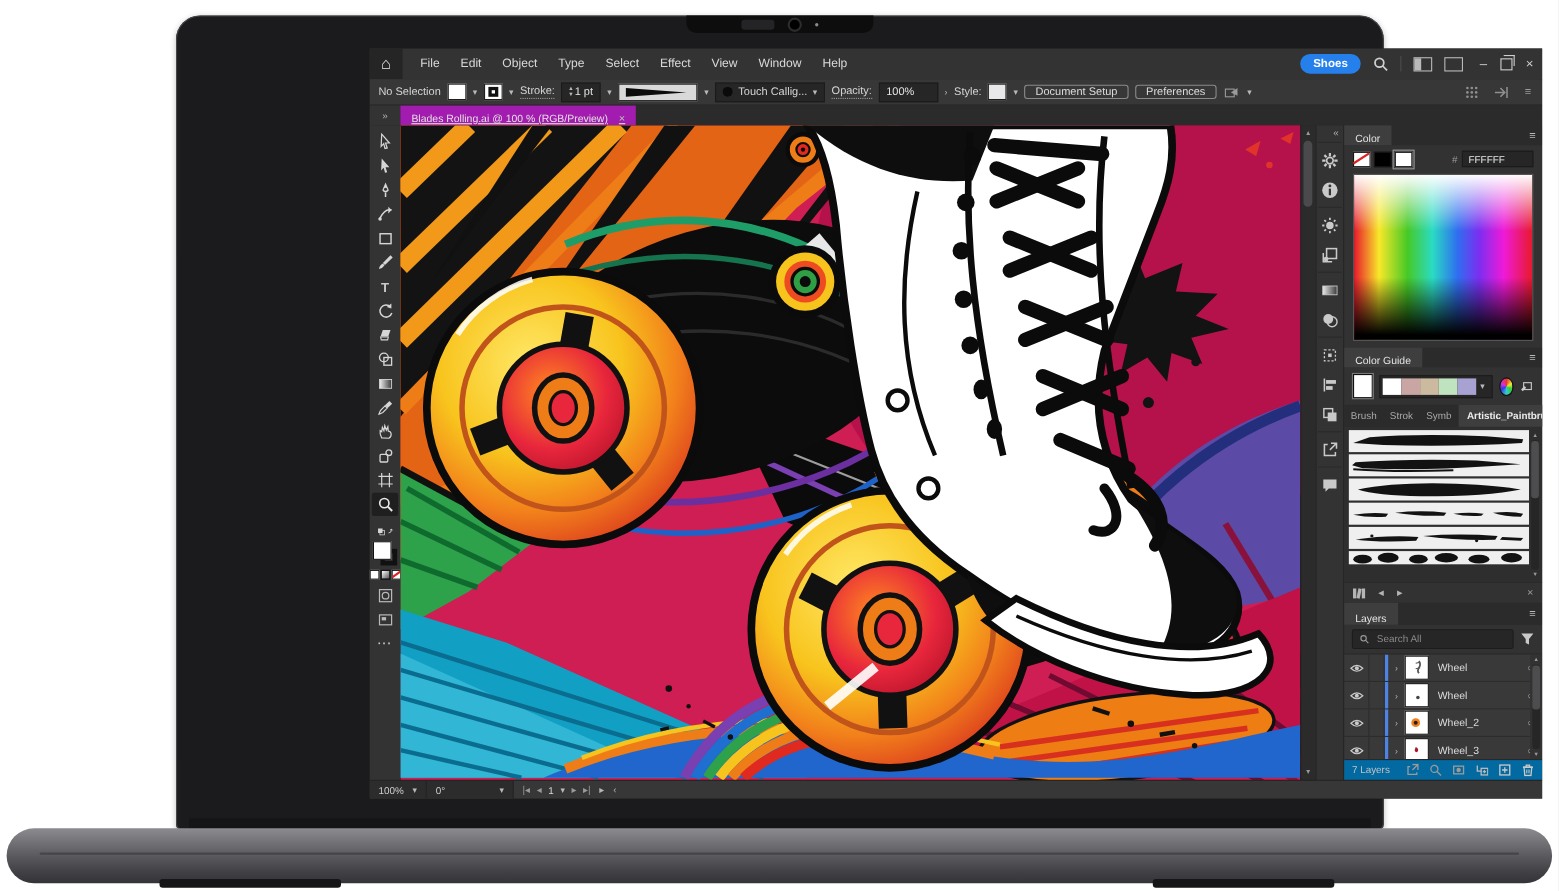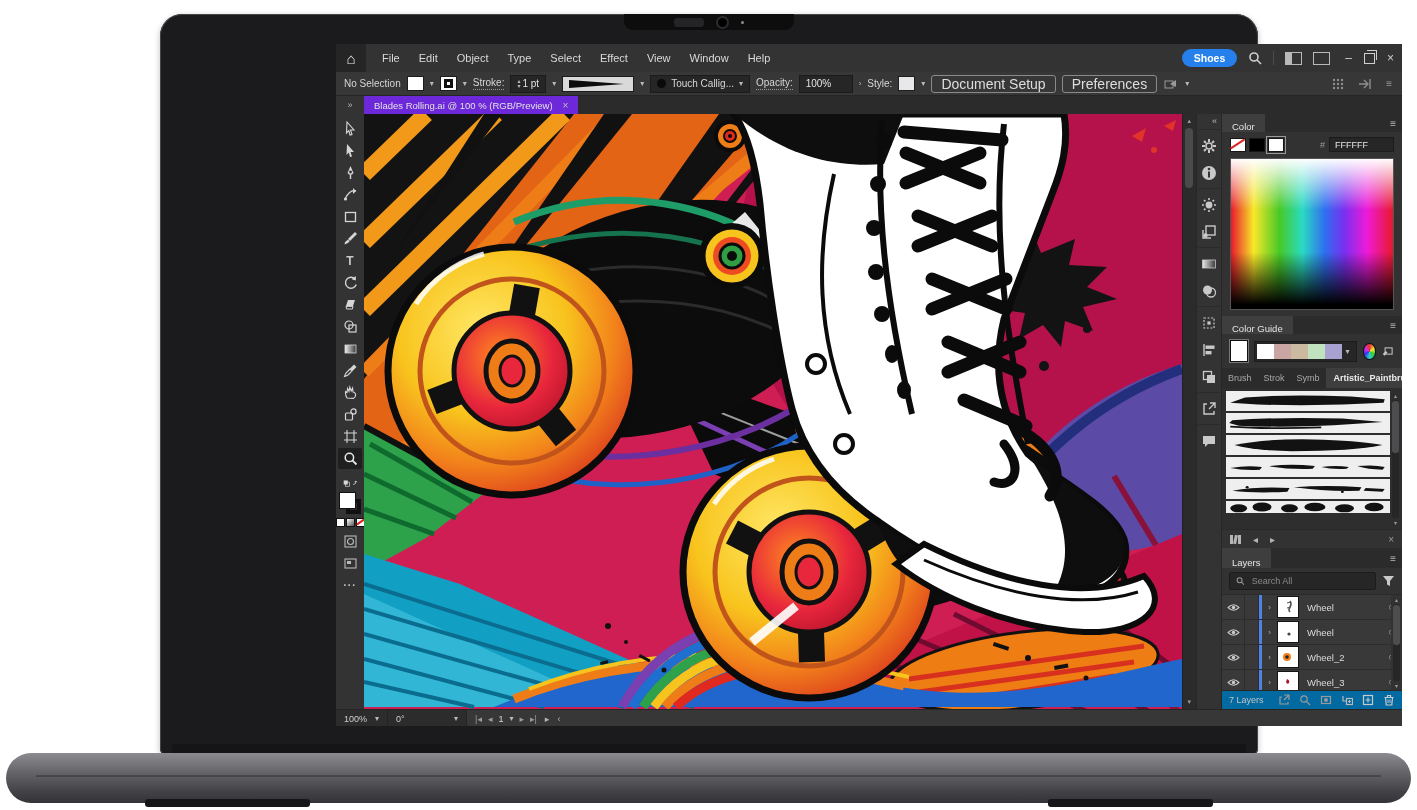--- a/index.html
+++ b/index.html
@@ -35,26 +35,26 @@
   .swatch.stroke{background:#fff;position:relative;}
   .swatch.stroke:before{content:"";position:absolute;left:3px;top:2px;right:3px;bottom:2px;border:3px solid #111;}
   .chev{color:#b9b9b9;font-size:8px;}
   .underl{border-bottom:1px dotted #9a9a9a;padding-bottom:1px;}
   .field{background:#262626;border:1px solid #1b1b1b;color:#e3e3e3;padding:1px 6px;height:14px;display:flex;align-items:center;}
   .stepper{display:flex;flex-direction:column;font-size:6px;line-height:5px;color:#bbb;margin-right:2px;}
   .wprofile{width:66px;height:14px;background:#d9d9d9;border:1px solid #1b1b1b;display:flex;align-items:center;padding:0 2px;}
   .wprofile svg{width:100%;height:10px;}
   .brushdd{display:flex;align-items:center;gap:5px;background:#262626;border:1px solid #1b1b1b;height:16px;padding:0 6px;}
   .dot{width:9px;height:9px;border-radius:50%;background:#0a0a0a;}
-  .btn{border:1px solid #8a8a8a;border-radius:3px;padding:0 9px;color:#dedede;background:transparent;font-size:14px;}
+  .btn{border:1px solid #8a8a8a;border-radius:3px;padding:0 9px;color:#dedede;background:transparent;font-size:10px;}
   .cb-right{margin-left:auto;display:flex;gap:14px;align-items:center;padding-right:10px;color:#9a9a9a;}
   
   .tabbar{position:absolute;left:0;top:52px;width:1066px;height:18px;background:#2b2b2c;display:flex;align-items:stretch;}
   .tab-tools-gap{width:28px;display:flex;align-items:center;justify-content:center;color:#b5b5b5;font-size:9px;background:#333334;}
-  .doctab{background:#6d28d9;display:flex;align-items:center;gap:10px;padding:0 10px;font-size:9.5px;color:#e2e2e2;}
+  .doctab{background:#a21caf;display:flex;align-items:flex-end;gap:10px;padding:0 10px;font-size:9.5px;color:#e2e2e2;text-decoration:underline;}
   .doctab .x{color:#bdbdbd;font-size:10px;}
   
   .main{position:absolute;left:0;top:70px;width:1066px;height:595px;display:flex;}
   .tools{width:28px;background:#333334;display:flex;flex-direction:column;align-items:center;padding-top:4px;gap:1px;}
   .tool{width:24px;height:21px;display:flex;align-items:center;justify-content:center;}
   .tool svg{width:15px;height:15px;}
   .tool.active{background:#1f1f1f;border-radius:2px;}
   .tool-sep{height:4px;}
   .fillstroke{position:relative;width:22px;height:22px;margin-top:2px;}
   .fs-fill{position:absolute;left:0;top:0;width:15px;height:15px;background:#fff;border:1px solid #111;z-index:2;}

